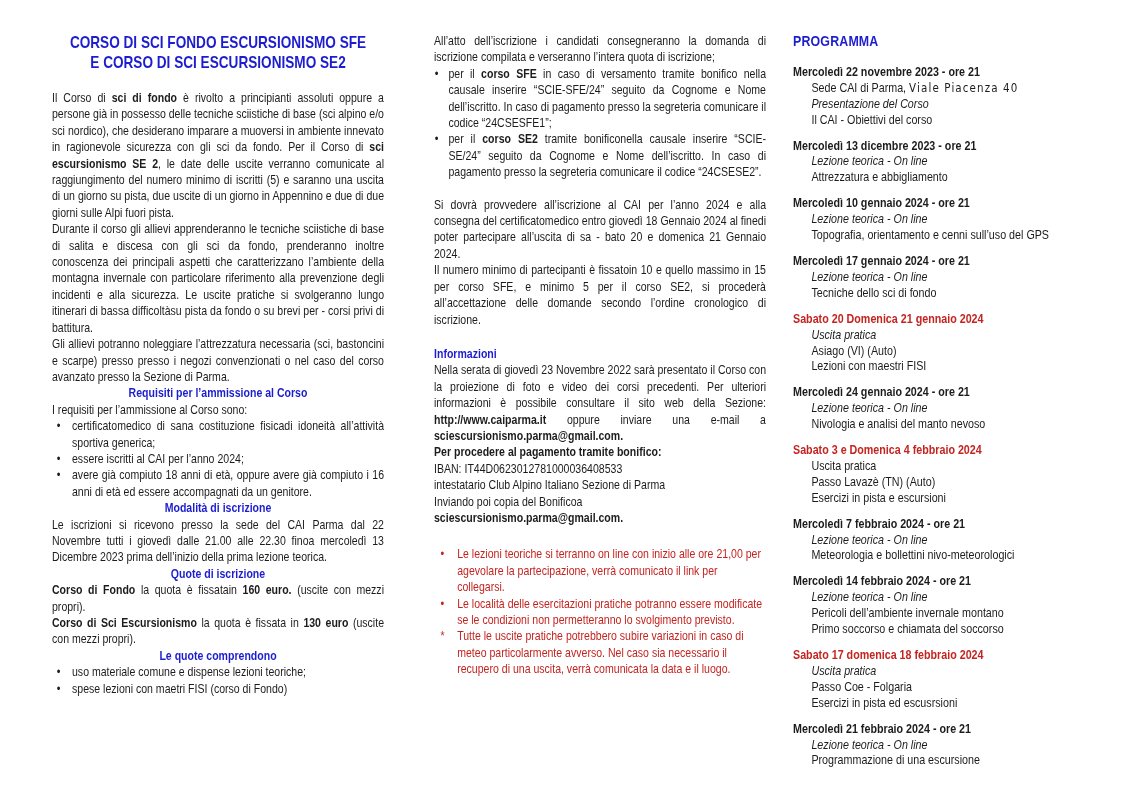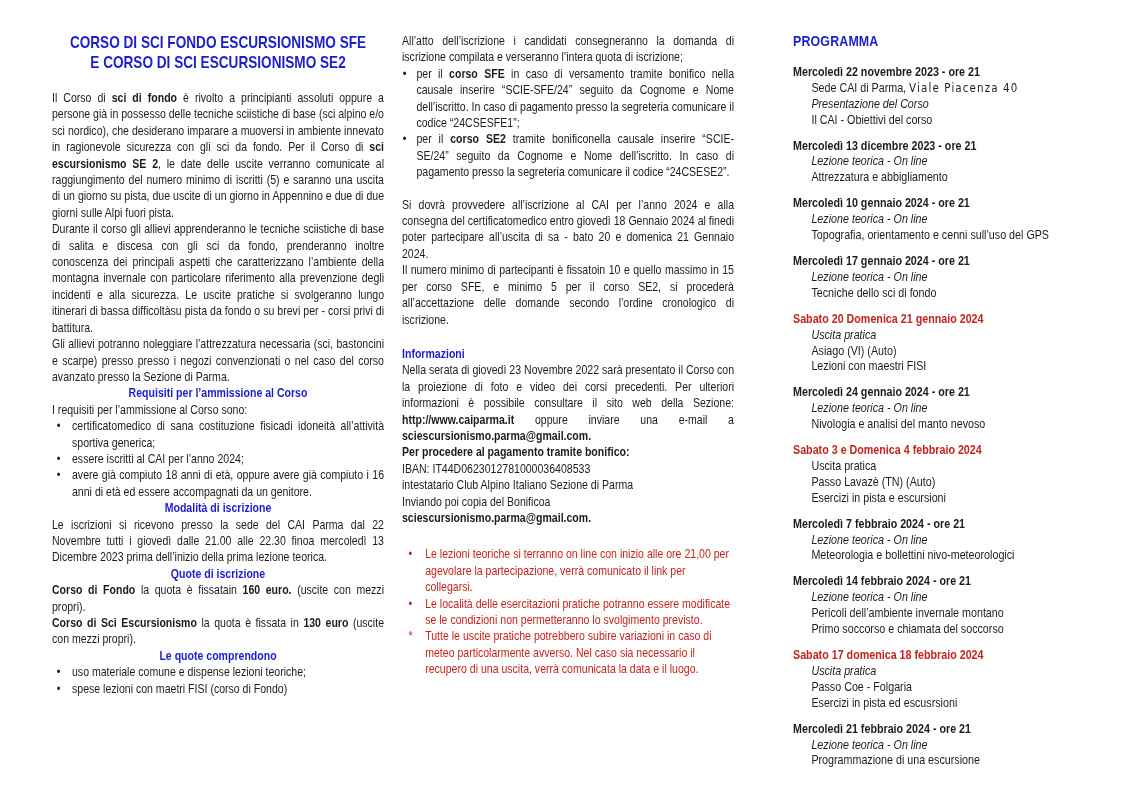--- a/index.html
+++ b/index.html
@@ -10,21 +10,21 @@
   *{box-sizing:border-box;}
   html,body{margin:0;padding:0;}
   body{
     width:1123px;height:793px;background:#ffffff;
     font-family:"Liberation Sans", sans-serif;color:var(--ink);
   }
   .page{position:relative;width:1123px;height:793px;background:#fff;overflow:hidden;margin-left:12px;}
   .col{position:absolute;top:33px;}
   .col-inner{transform:scaleX(0.8);transform-origin:0 0;}
   #col1{left:40px;}
-  #col2{left:390px;}
+  #col2{left:422px;}
   #col3{left:781px;}
   #col1 .col-inner,#col2 .col-inner{width:415px;}
   #col3 .col-inner{width:402px;}
 
   .body-text{font-size:13.2px;line-height:16.4px;}
   .doc-title{
     color:var(--blue);font-weight:700;font-size:17px;line-height:20px;
     text-align:center;margin-bottom:17px;
   }
   .p{text-align:justify;}

